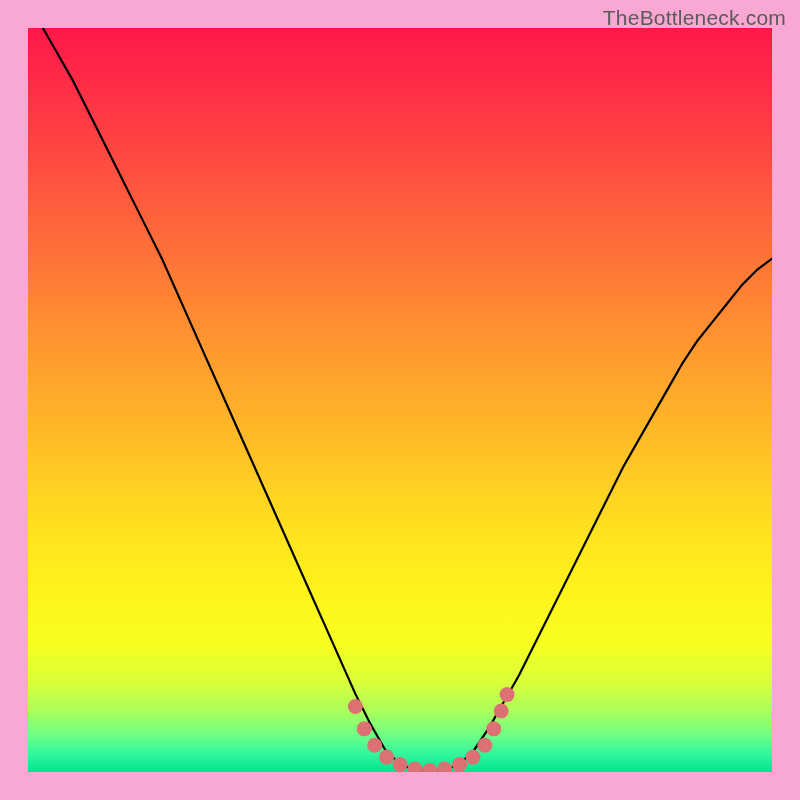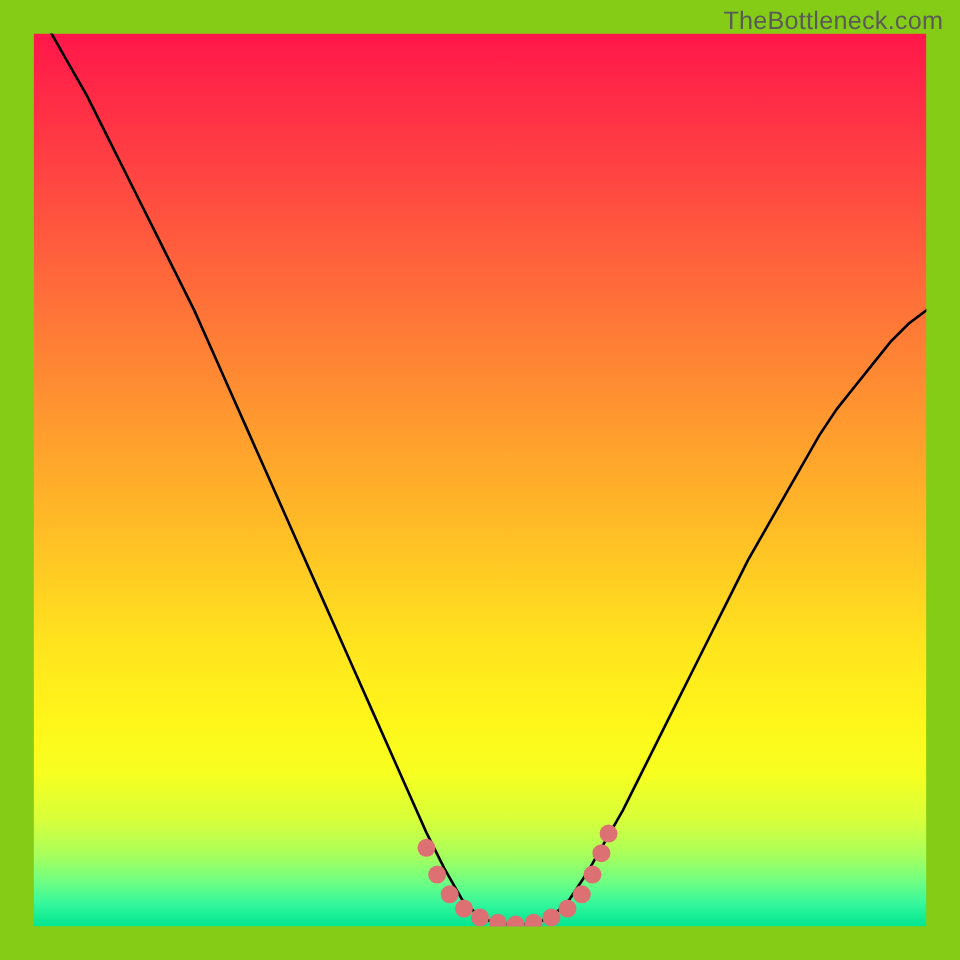--- a/index.html
+++ b/index.html
@@ -8,21 +8,21 @@
     width: 800px;
     height: 800px;
     background: #000000;
     overflow: hidden;
     font-family: Arial, Helvetica, sans-serif;
   }
   .stage {
     position: relative;
     width: 800px;
     height: 800px;
-    background: #84cc16;
+    background: #f9a8d4;
   }
   .watermark {
     position: absolute;
     top: 6px;
     right: 14px;
     color: #5a5a5a;
     font-size: 21px;
     font-weight: 500;
     letter-spacing: 0.2px;
     z-index: 10;

